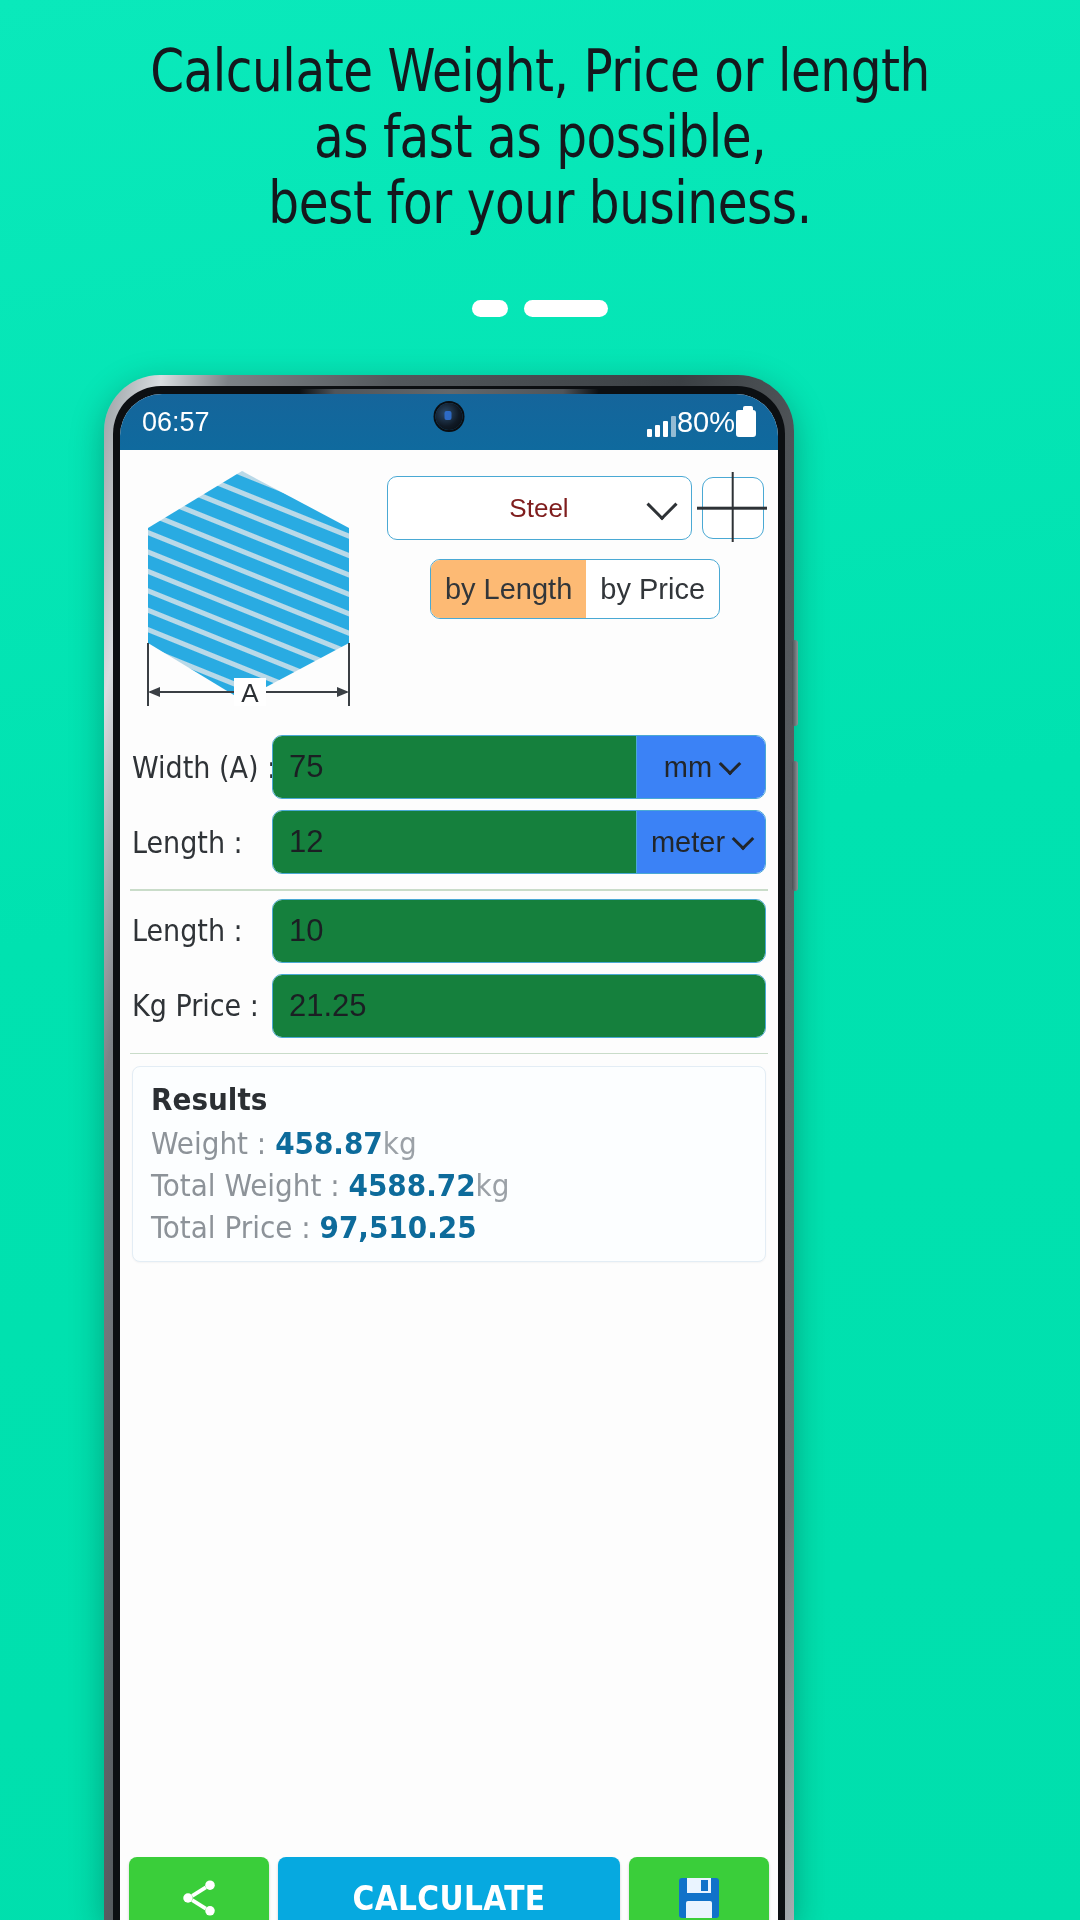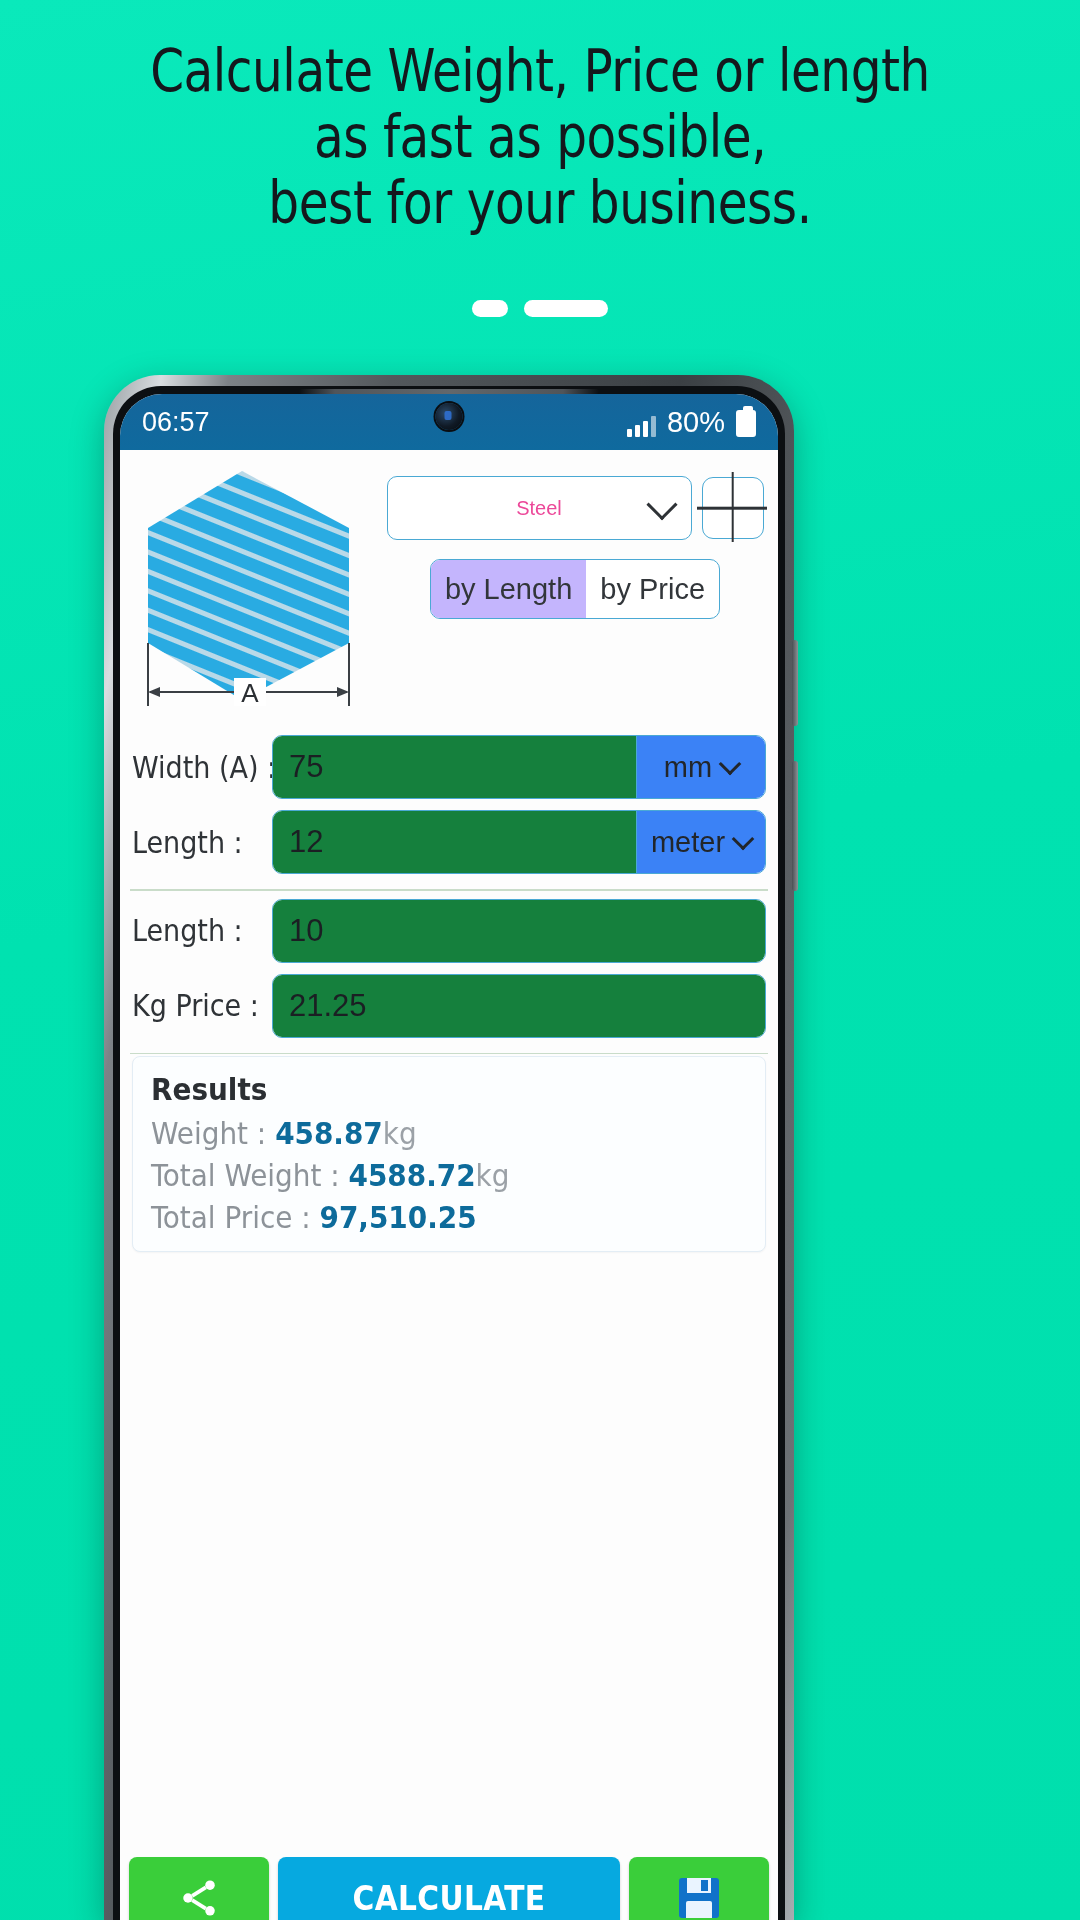--- a/index.html
+++ b/index.html
@@ -70,21 +70,21 @@
   .side-btn.b2{top:386px;height:130px;}
   
   .statusbar{
     position:relative;height:56px;background:#0f6b9c;
     display:flex;align-items:center;justify-content:space-between;
     padding:0 22px;color:#ffffff;
     font-size:27px;font-weight:500;
     box-sizing:border-box;
     background:linear-gradient(180deg,#15659b 0%,#0f6a9e 100%);
   }
-  .status-right{display:flex;align-items:flex-end;gap:11px;}
+  .status-right{display:flex;align-items:flex-end;gap:1px;}
   .signal{display:flex;align-items:flex-end;gap:3px;height:22px;}
   .signal i{display:block;width:5px;background:#fff;border-radius:1px;}
   .signal i:nth-child(1){height:8px;}
   .signal i:nth-child(2){height:12px;}
   .signal i:nth-child(3){height:16px;}
   .signal i:nth-child(4){height:21px;opacity:.55;}
   .batt-pct{font-size:29px;line-height:29px;font-weight:500;}
   .batt{
     width:20px;height:27px;border:2px solid #fff;border-radius:3px;
     position:relative;box-sizing:border-box;background:#fff;
@@ -120,21 +120,21 @@
     flex:1;display:flex;flex-direction:column;align-items:center;
     padding-top:10px;
   }
   .mat-row{display:flex;align-items:center;gap:10px;width:100%;justify-content:center;}
   .mat-select{
     width:305px;height:64px;border:1.6px solid #4aa9d4;border-radius:10px;
     background:#fff;display:flex;align-items:center;justify-content:center;
     position:relative;box-sizing:border-box;
   }
   .mat-select .label{
-    font-size:20px;color:#ec4899;font-weight:500;
+    font-size:26px;color:#7f1d1d;font-weight:500;
   }
   .chev{
     position:absolute;right:18px;top:50%;width:19px;height:19px;
     border-right:3.4px solid #2e3236;border-bottom:3.4px solid #2e3236;
     transform:translateY(-65%) rotate(45deg);
   }
   .plus-btn{
     width:62px;height:62px;border:1.6px solid #4aa9d4;border-radius:11px;
     background:#fff;position:relative;box-sizing:border-box;
   }
@@ -144,21 +144,21 @@
   .plus-btn:before{left:50%;top:-6px;width:2.6px;height:70px;transform:translateX(-50%);}
   .plus-btn:after{top:50%;left:-6px;height:2.6px;width:70px;transform:translateY(-50%);}
   .seg{
     margin-top:19px;display:flex;border:1.6px solid #4aa9d4;border-radius:10px;
     overflow:hidden;height:60px;box-sizing:border-box;background:#fff;
   }
   .seg div{
     display:flex;align-items:center;justify-content:center;
     padding:0 14px;font-size:29px;color:#32363a;box-sizing:border-box;
   }
-  .seg div.on{background:#c4b5fd;}
+  .seg div.on{background:#fdba74;}
   .density{
     margin-top:19px;height:58px;border:1.6px solid #4aa9d4;border-radius:10px;
     background:#fff;display:flex;align-items:center;justify-content:center;
     padding:0 26px;font-size:29px;color:#32363a;box-sizing:border-box;
   }
   
   .divider{height:1.6px;background:#c9dcc9;margin:0 10px;}
   .form{padding:8px 12px 4px 12px;}
   .frow{display:flex;align-items:center;margin-bottom:11px;}
   .frow .flabel{
@@ -179,21 +179,21 @@
     display:flex;align-items:center;justify-content:center;gap:10px;
     font-size:29px;color:#22262a;
   }
   .unit .uchev{
     width:13px;height:13px;border-right:3px solid #22262a;border-bottom:3px solid #22262a;
     transform:translateY(-3px) rotate(45deg);
   }
   .fieldwrap.plain .val{padding-left:16px;}
   
   .results{
-    margin:2px 12px 0 12px;border:1.4px solid #e3edf5;border-radius:8px;
+    margin:12px 12px 0 12px;border:1.4px solid #e3edf5;border-radius:8px;
     background:#fcfeff;padding:14px 18px 16px 18px;
     box-shadow:0 1px 2px rgba(0,0,0,.04);
   }
   .results .rtitle{
     font-size:31px;font-weight:700;color:#2b2f33;margin-bottom:8px;
     font-family:"DejaVu Sans Condensed","Liberation Sans Narrow","Liberation Sans",sans-serif;
   }
   .rline{
     font-size:31px;color:#8d9399;margin-top:6px;
     font-family:"DejaVu Sans Condensed","Liberation Sans Narrow","Liberation Sans",sans-serif;

